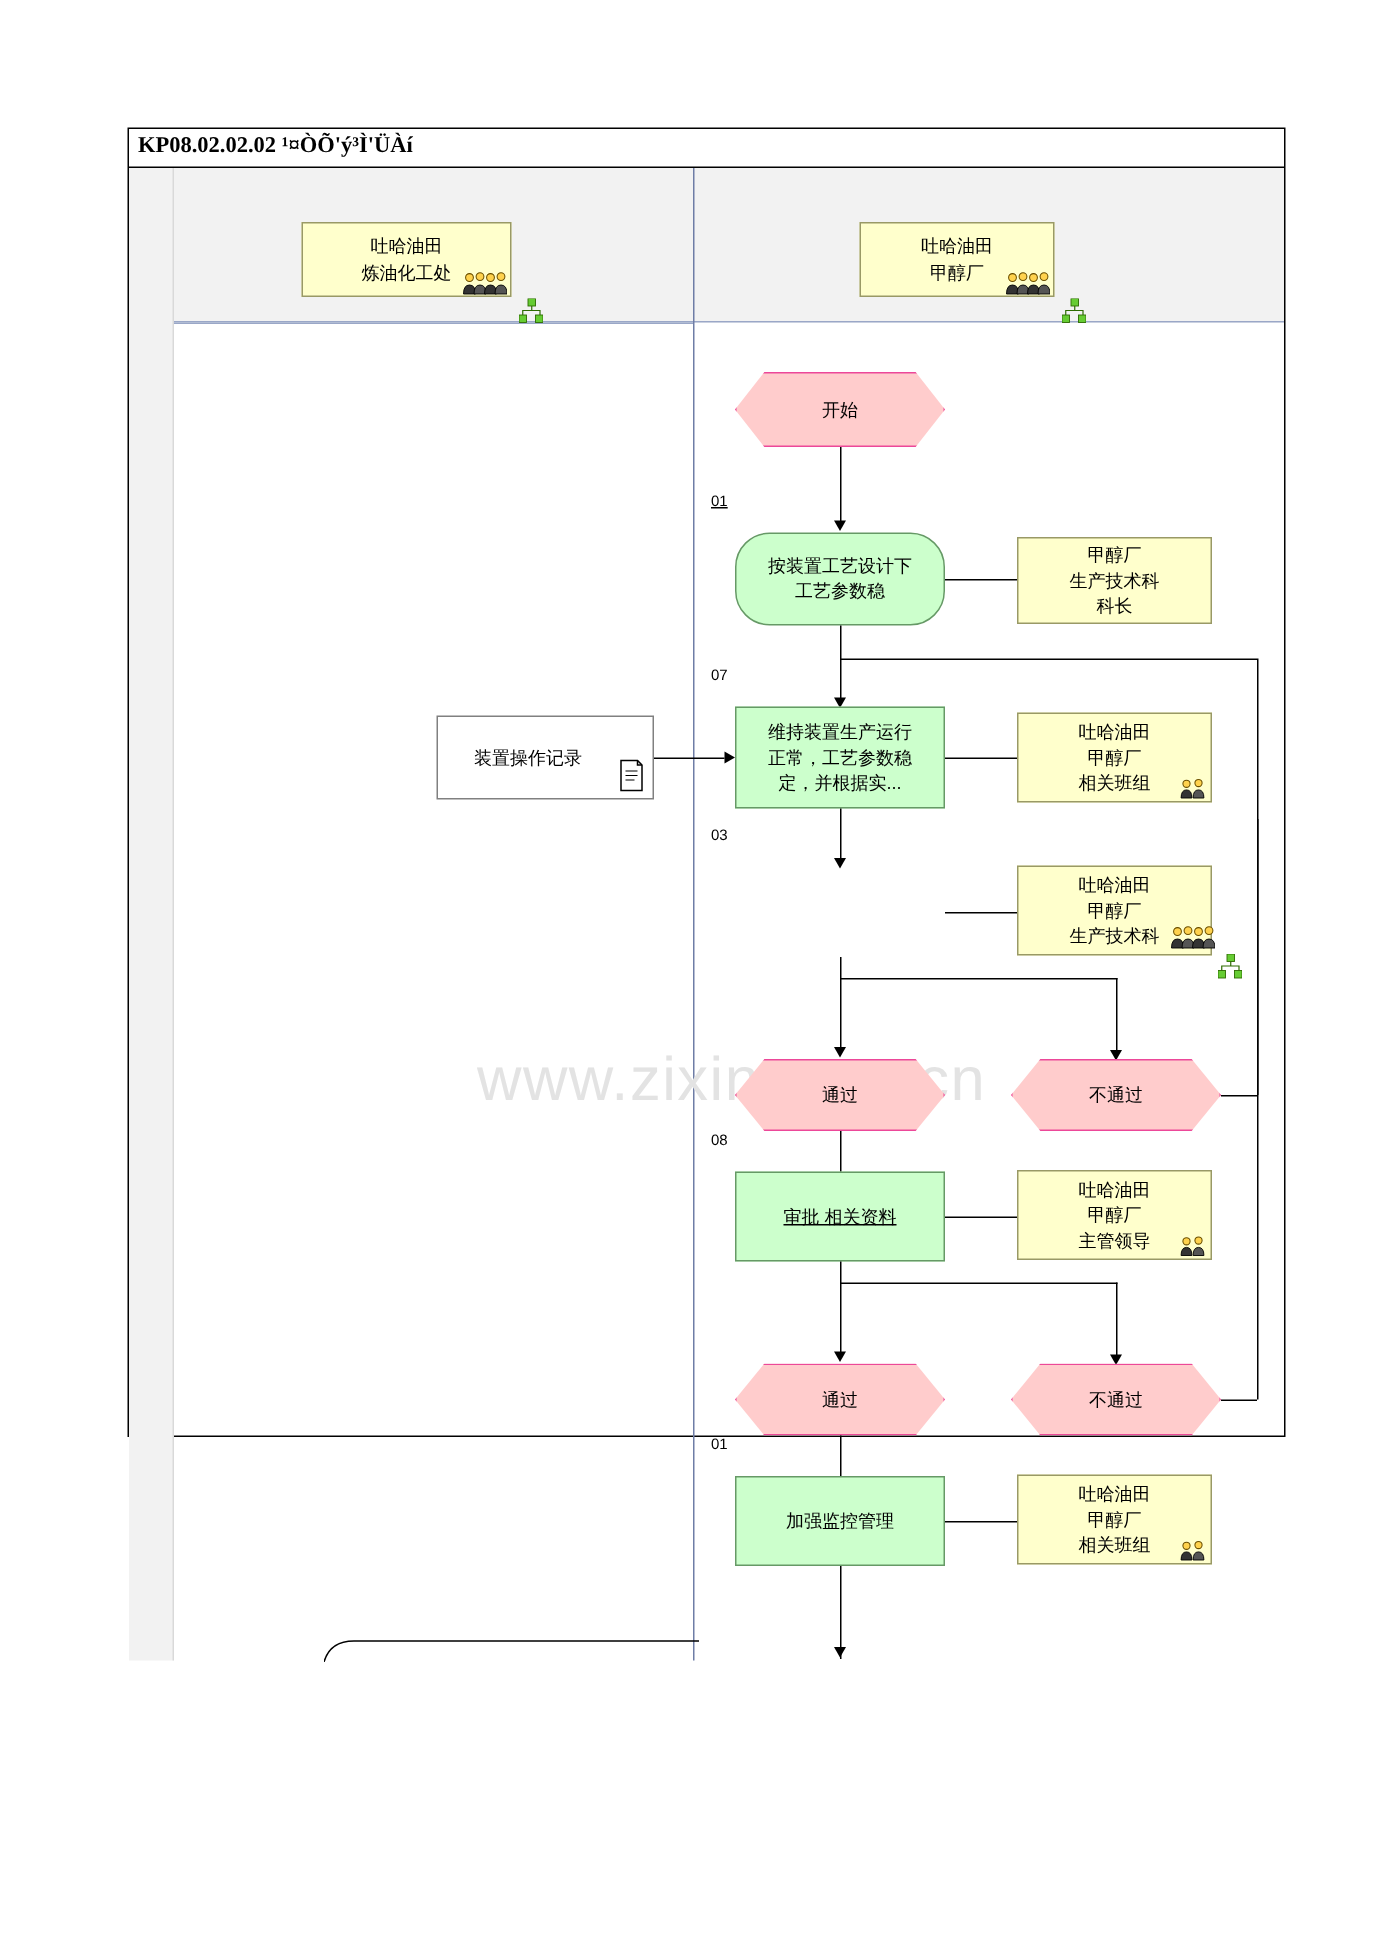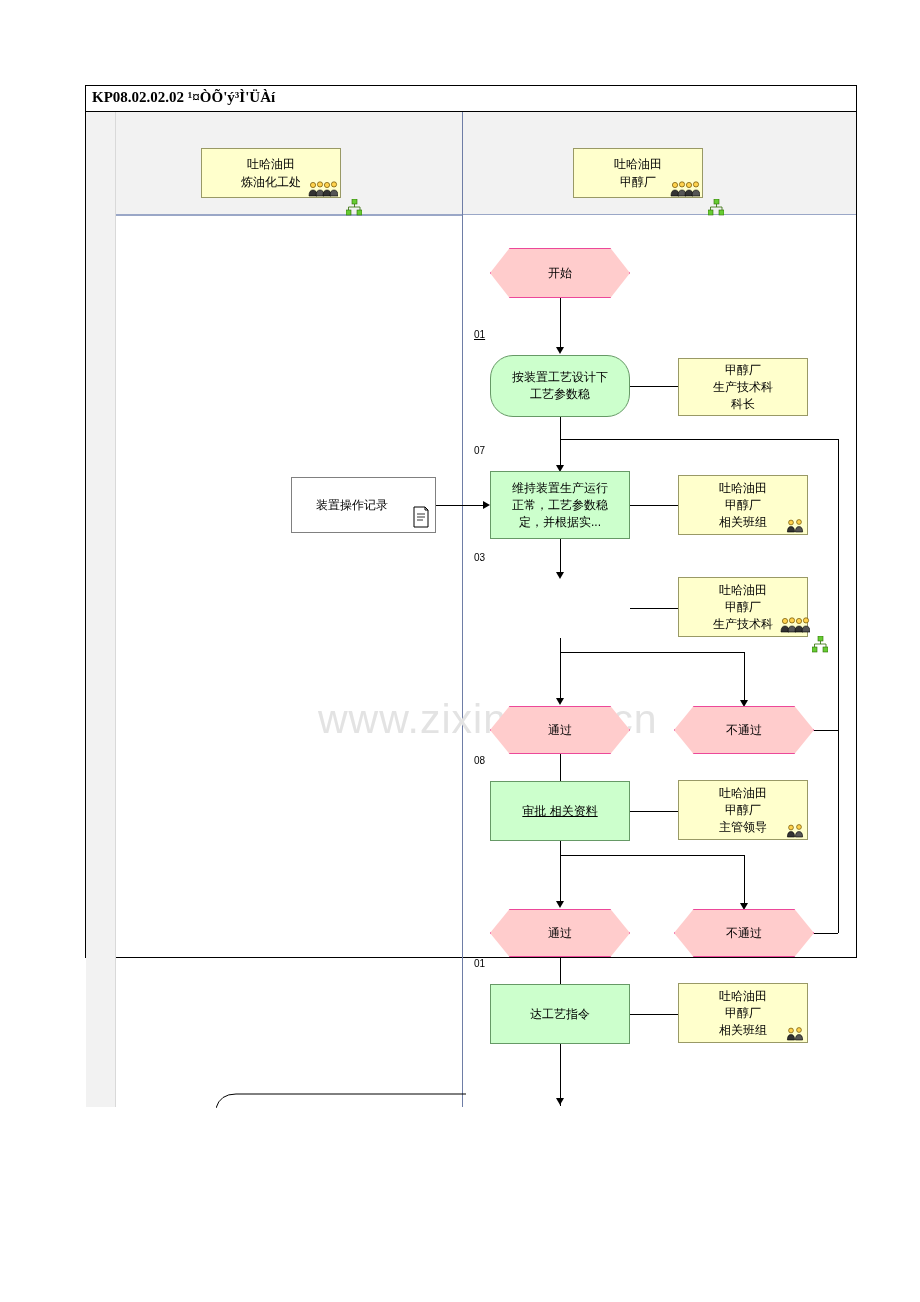--- a/index.html
+++ b/index.html
@@ -265,21 +265,21 @@
     </div>
 
     <div class="ln lnh" style="left:728px;top:847px;width:24px;"></div>
     <div class="ln lnv" style="left:752px;top:460px;height:387px;"></div>
 
     <div class="ln lnv" style="left:474px;top:871px;height:40px;"></div>
     <div class="arrow-d" style="left:470px;top:909px;"></div>
 
     <div class="num" style="left:388px;top:872px;">01</div>
     <div class="node proc" style="left:404px;top:898px;width:140px;height:60px;">
-      <span>达工艺指令</span>
+      <span>加强监控管理</span>
     </div>
     <div class="ln lnh" style="left:544px;top:928px;width:48px;"></div>
     <div class="node role" style="left:592px;top:897px;width:130px;height:60px;">
       <div>
         <div>吐哈油田</div>
         <div>甲醇厂</div>
         <div>相关班组</div>
       </div>
     </div>
     <svg class="people" style="left:700px;top:941px;width:22px;height:14px;" viewBox="0 0 22 14">

